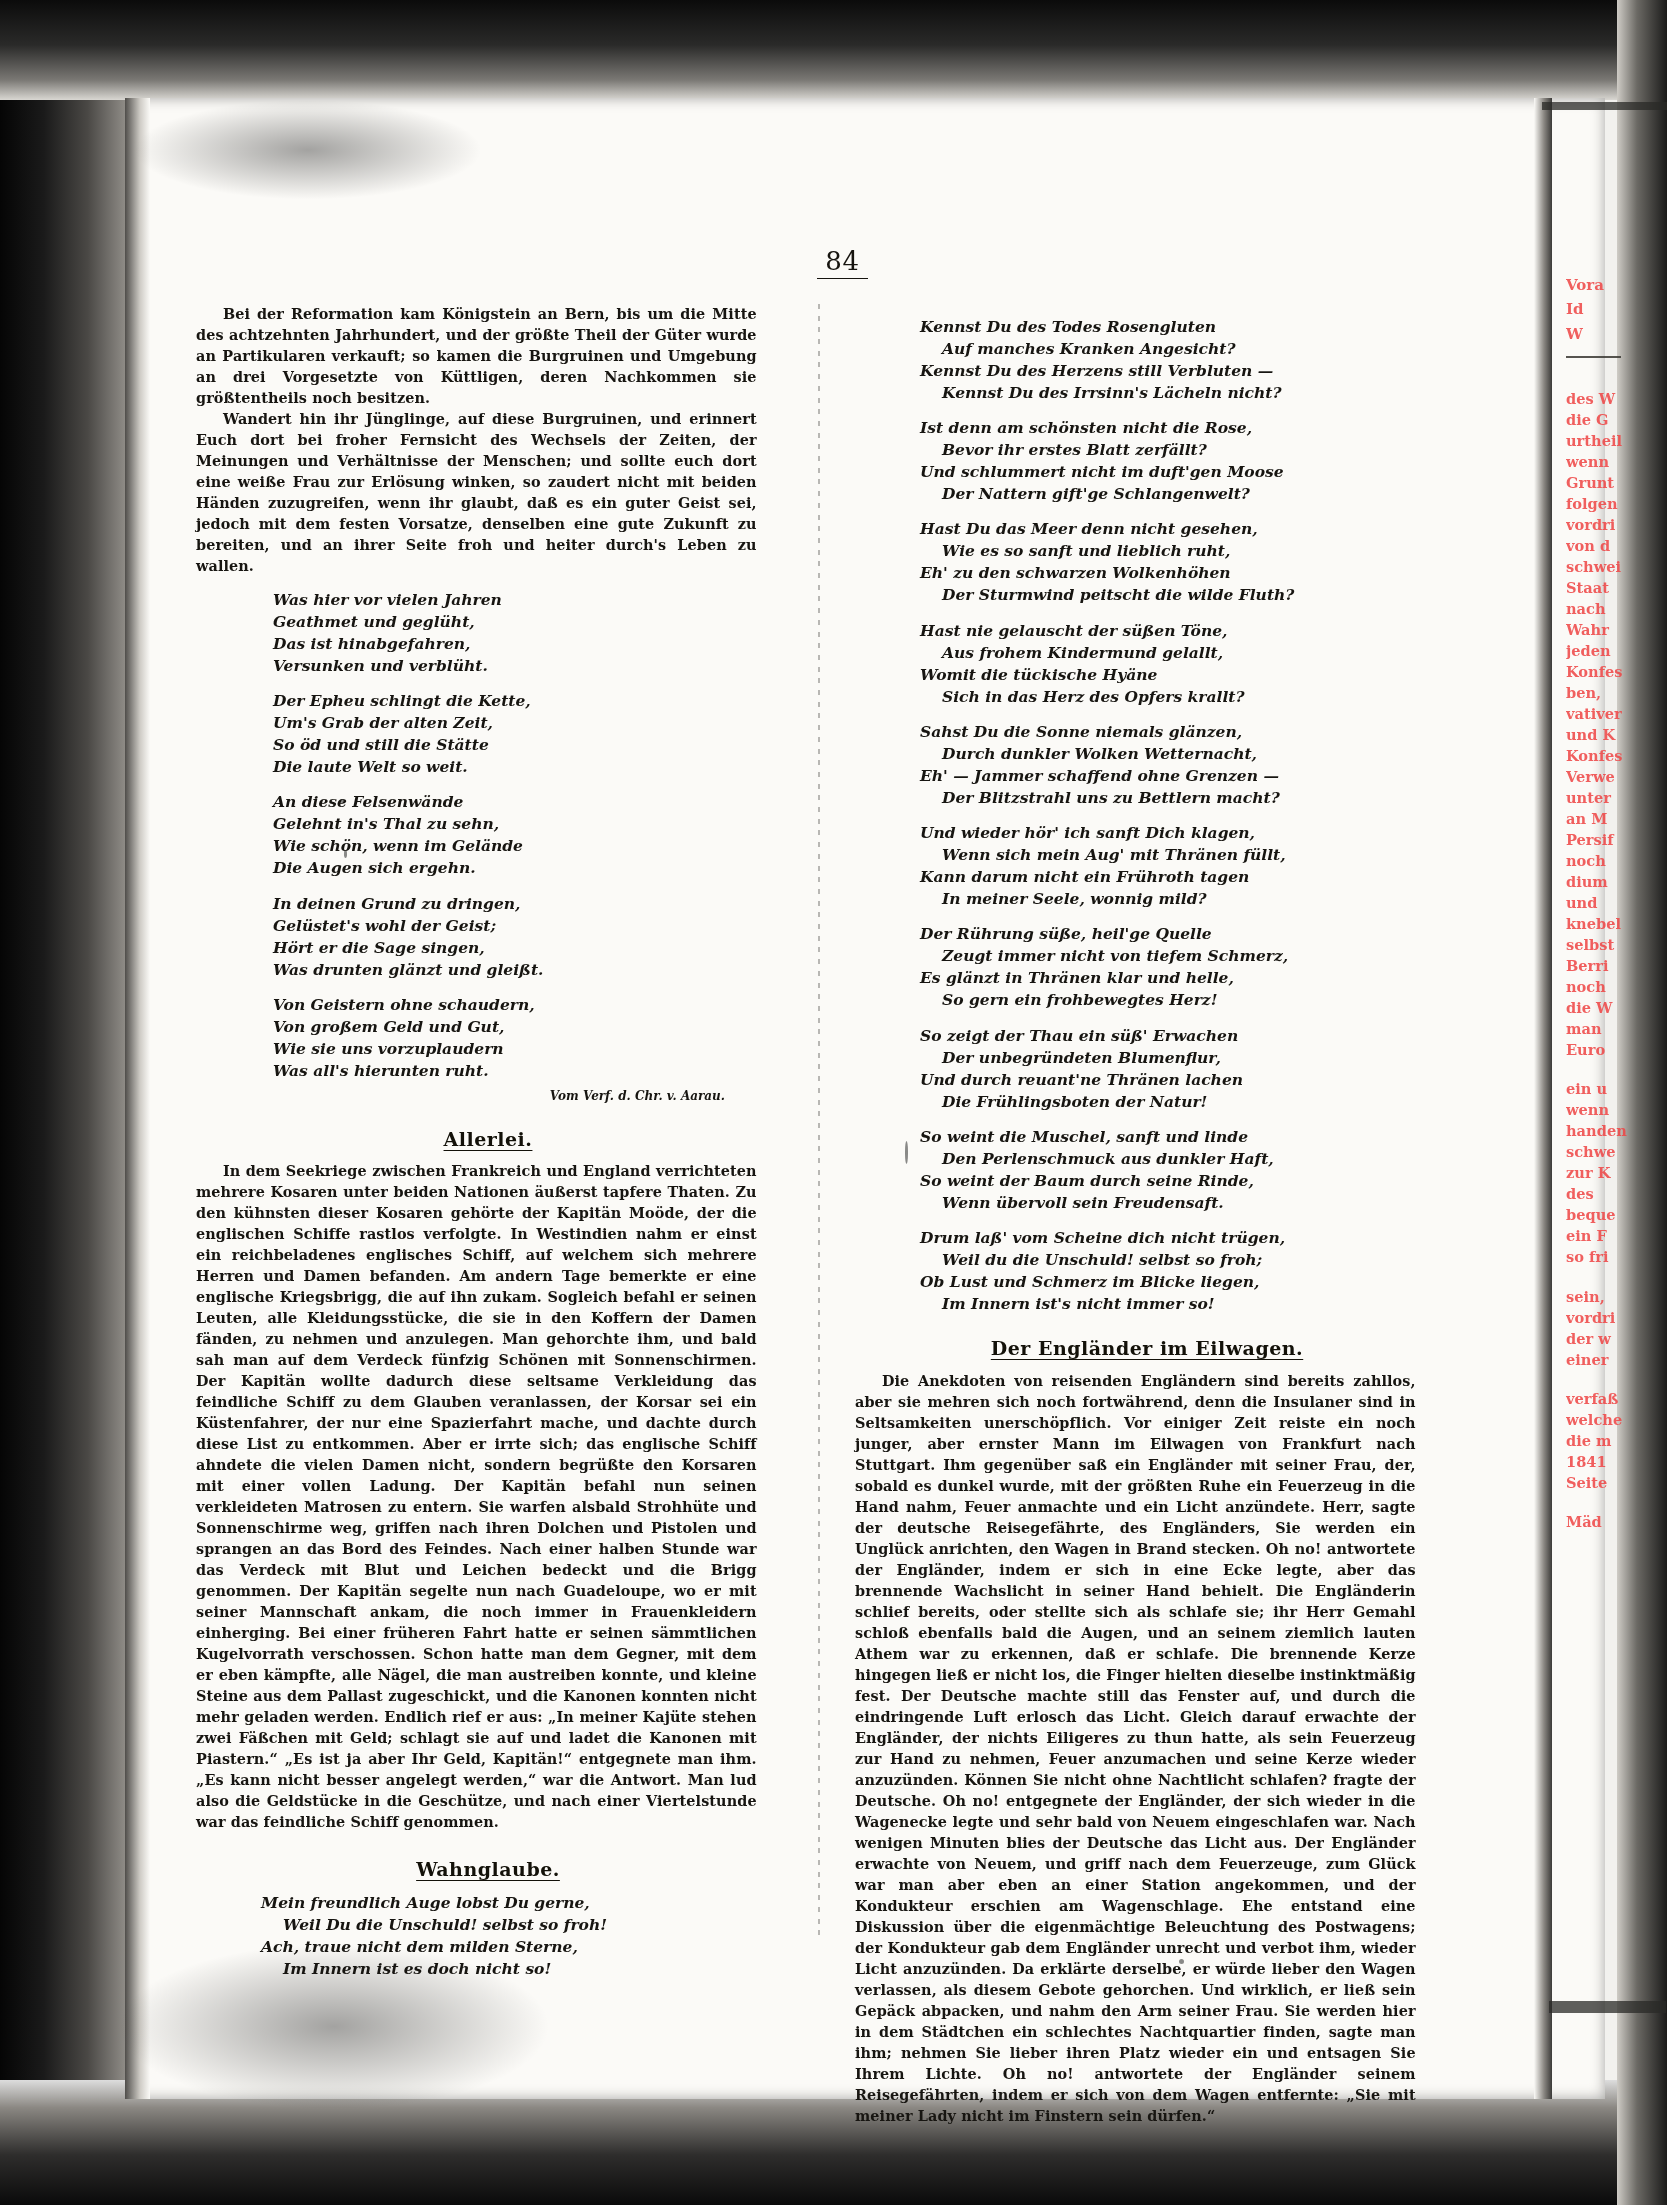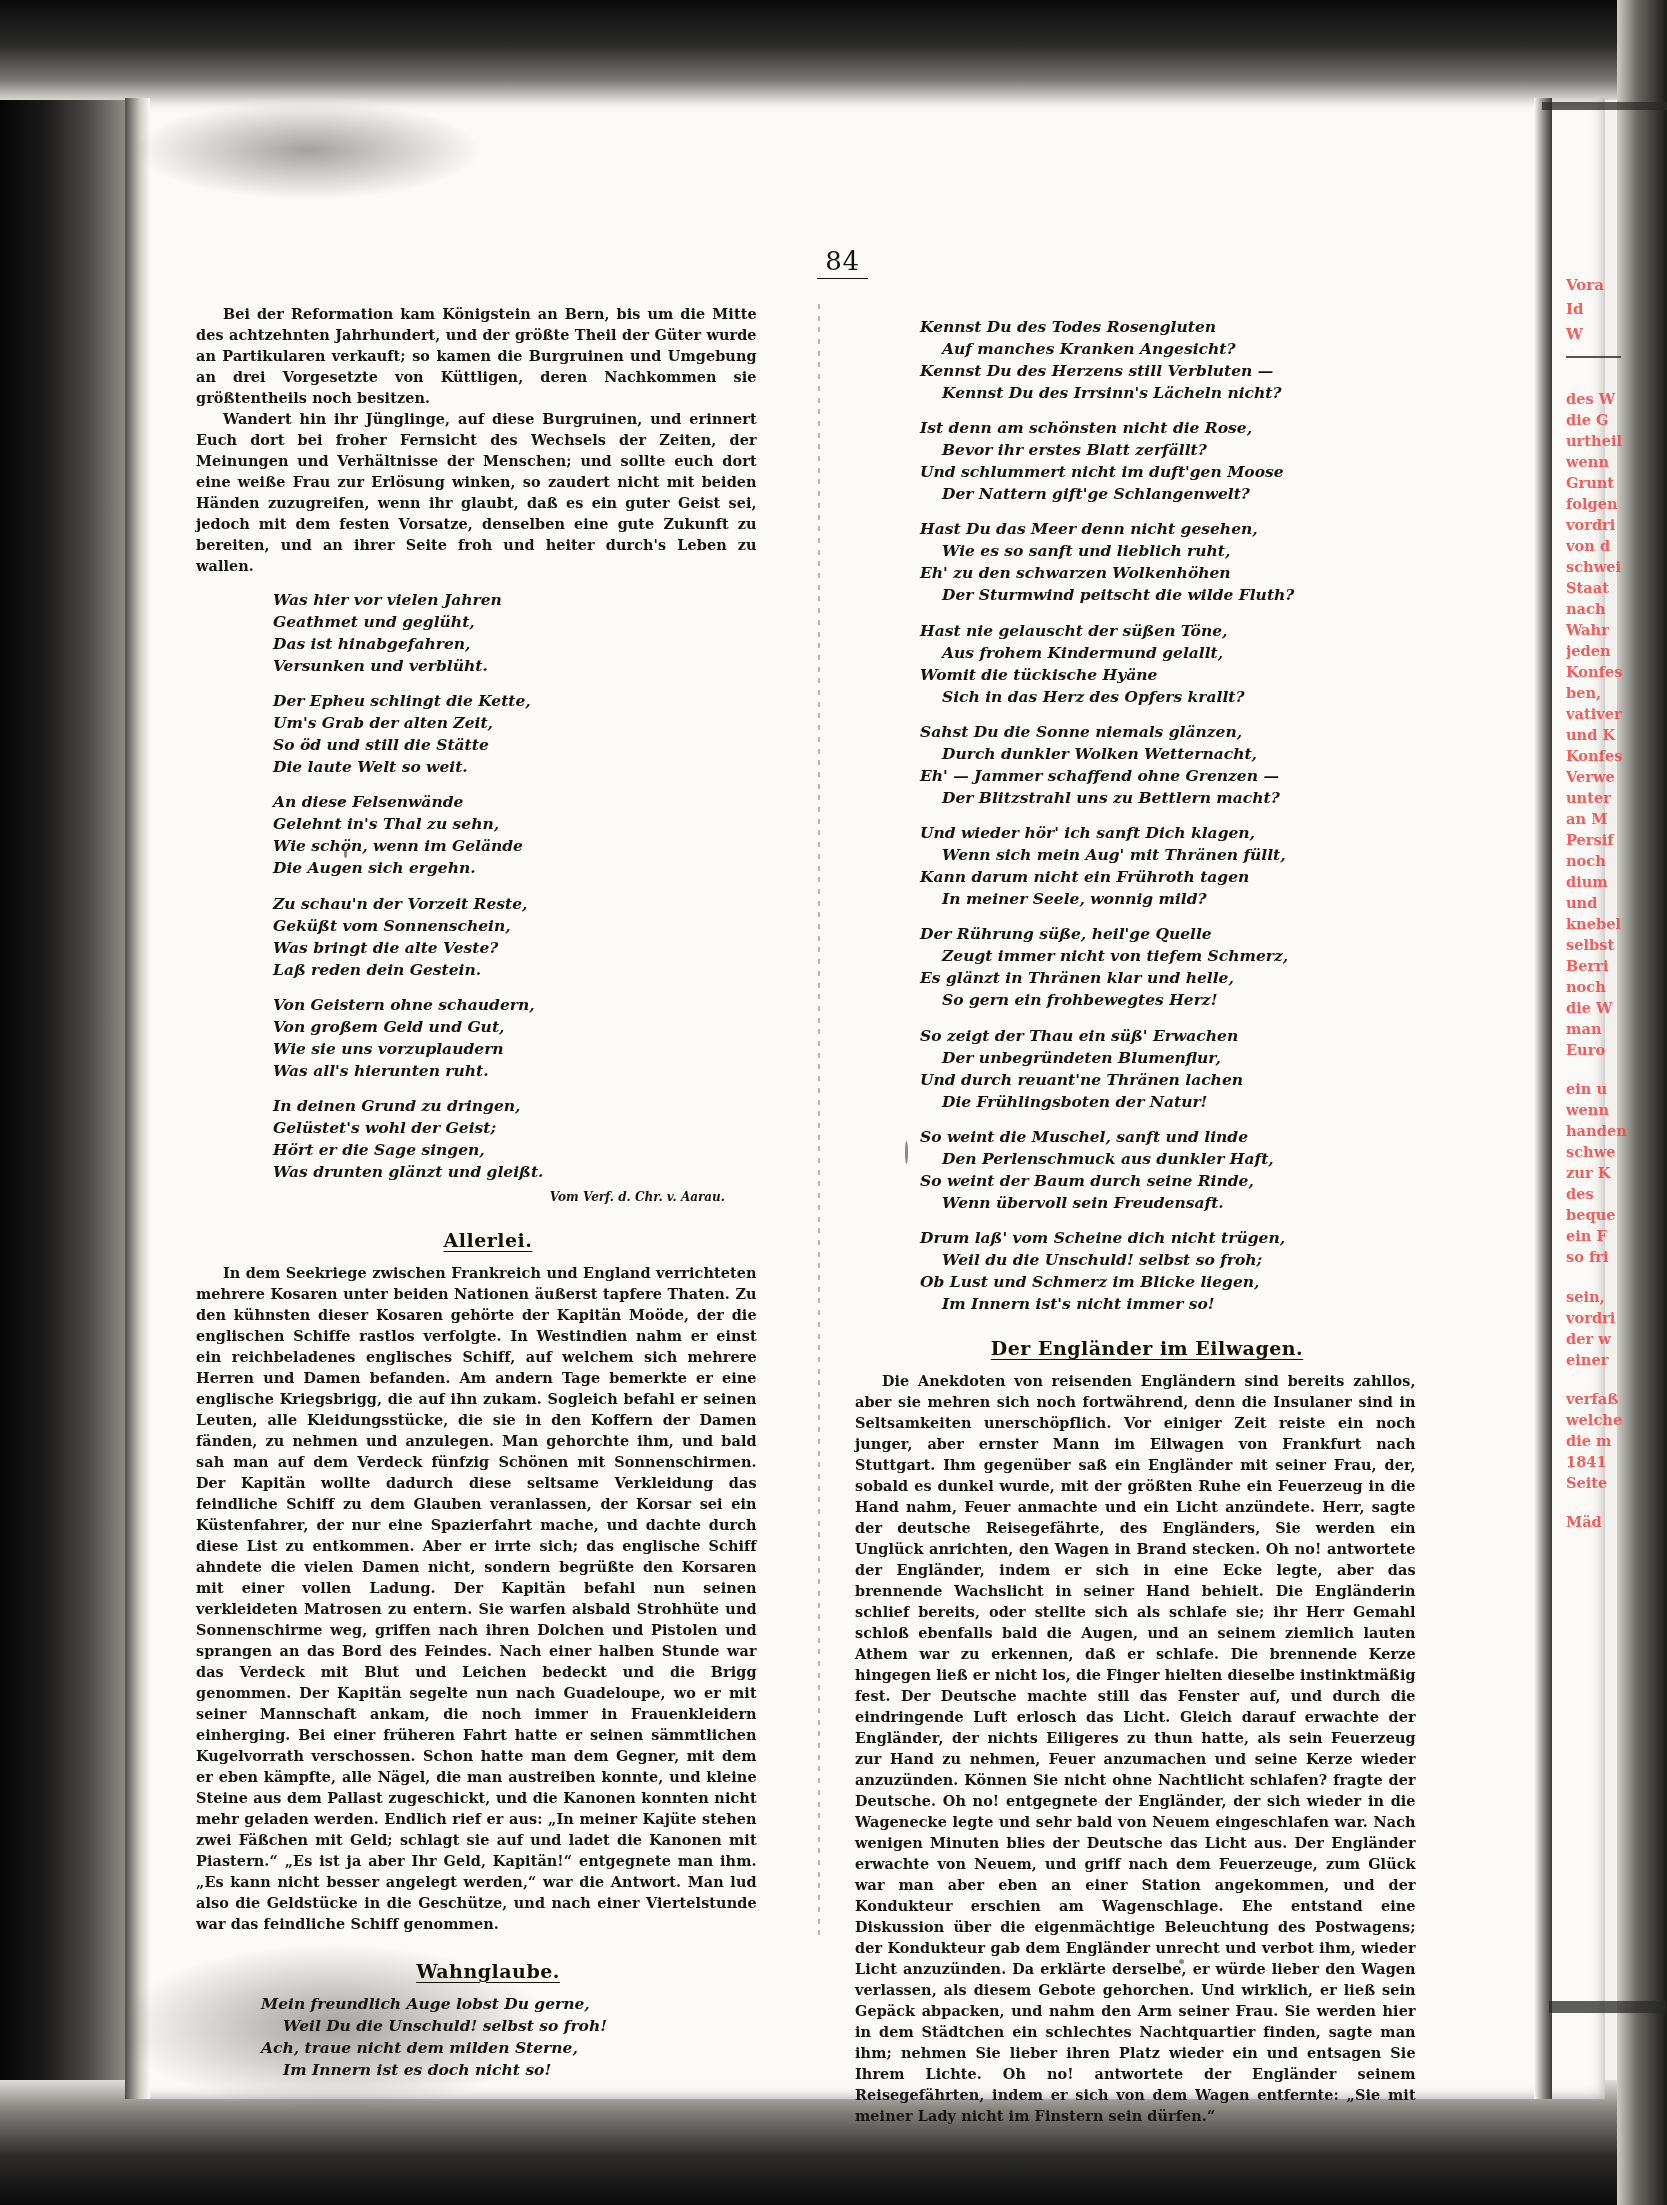--- a/index.html
+++ b/index.html
@@ -255,36 +255,30 @@
         <span class="ln">So öd und still die Stätte</span>
         <span class="ln">Die laute Welt so weit.</span>
       </div>
       <div class="stanza">
         <span class="ln">An diese Felsenwände</span>
         <span class="ln">Gelehnt in's Thal zu sehn,</span>
         <span class="ln">Wie schön, wenn im Gelände</span>
         <span class="ln">Die Augen sich ergehn.</span>
       </div>
       <div class="stanza">
-        <span class="ln">Zu schau'n der Vorzeit Reste,</span>
-        <span class="ln">Geküßt vom Sonnenschein,</span>
-        <span class="ln">Was bringt die alte Veste?</span>
-        <span class="ln">Laß reden dein Gestein.</span>
+        <span class="ln">In deinen Grund zu dringen,</span>
+        <span class="ln">Gelüstet's wohl der Geist;</span>
+        <span class="ln">Hört er die Sage singen,</span>
+        <span class="ln">Was drunten glänzt und gleißt.</span>
       </div>
       <div class="stanza">
         <span class="ln">Von Geistern ohne schaudern,</span>
         <span class="ln">Von großem Geld und Gut,</span>
         <span class="ln">Wie sie uns vorzuplaudern</span>
         <span class="ln">Was all's hierunten ruht.</span>
-      </div>
-      <div class="stanza">
-        <span class="ln">In deinen Grund zu dringen,</span>
-        <span class="ln">Gelüstet's wohl der Geist;</span>
-        <span class="ln">Hört er die Sage singen,</span>
-        <span class="ln">Was drunten glänzt und gleißt.</span>
       </div>
     </div>
 
     <div class="attrib">Vom Verf. d. Chr. v. Aarau.</div>
 
     <h2 class="sect">Allerlei.</h2>
     <p class="body">In dem Seekriege zwischen Frankreich und England verrichteten mehrere Kosaren unter beiden Nationen äußerst tapfere Thaten. Zu den kühnsten dieser Kosaren gehörte der Kapitän Moöde, der die englischen Schiffe rastlos verfolgte. In Westindien nahm er einst ein reichbeladenes englisches Schiff, auf welchem sich mehrere Herren und Damen befanden. Am andern Tage bemerkte er eine englische Kriegsbrigg, die auf ihn zukam. Sogleich befahl er seinen Leuten, alle Kleidungsstücke, die sie in den Koffern der Damen fänden, zu nehmen und anzulegen. Man gehorchte ihm, und bald sah man auf dem Verdeck fünfzig Schönen mit Sonnenschirmen. Der Kapitän wollte dadurch diese seltsame Verkleidung das feindliche Schiff zu dem Glauben veranlassen, der Korsar sei ein Küstenfahrer, der nur eine Spazierfahrt mache, und dachte durch diese List zu entkommen. Aber er irrte sich; das englische Schiff ahndete die vielen Damen nicht, sondern begrüßte den Korsaren mit einer vollen Ladung. Der Kapitän befahl nun seinen verkleideten Matrosen zu entern. Sie warfen alsbald Strohhüte und Sonnenschirme weg, griffen nach ihren Dolchen und Pistolen und sprangen an das Bord des Feindes. Nach einer halben Stunde war das Verdeck mit Blut und Leichen bedeckt und die Brigg genommen. Der Kapitän segelte nun nach Guadeloupe, wo er mit seiner Mannschaft ankam, die noch immer in Frauenkleidern einherging. Bei einer früheren Fahrt hatte er seinen sämmtlichen Kugelvorrath verschossen. Schon hatte man dem Gegner, mit dem er eben kämpfte, alle Nägel, die man austreiben konnte, und kleine Steine aus dem Pallast zugeschickt, und die Kanonen konnten nicht mehr geladen werden. Endlich rief er aus: „In meiner Kajüte stehen zwei Fäßchen mit Geld; schlagt sie auf und ladet die Kanonen mit Piastern.“ „Es ist ja aber Ihr Geld, Kapitän!“ entgegnete man ihm. „Es kann nicht besser angelegt werden,“ war die Antwort. Man lud also die Geldstücke in die Geschütze, und nach einer Viertelstunde war das feindliche Schiff genommen.</p>
 
     <h2 class="sect">Wahnglaube.</h2>
     <div class="verse center">

